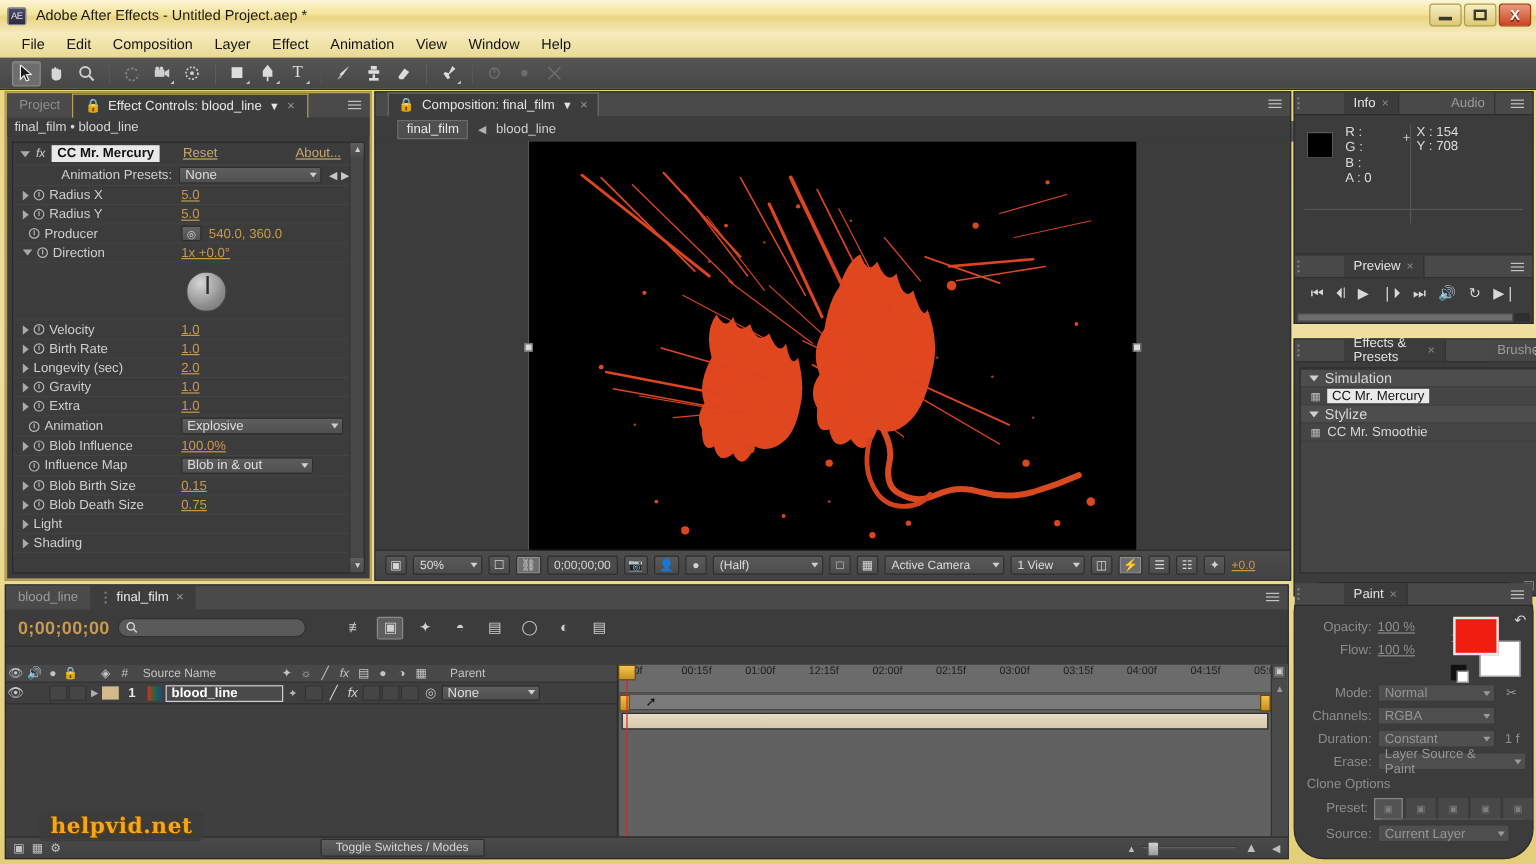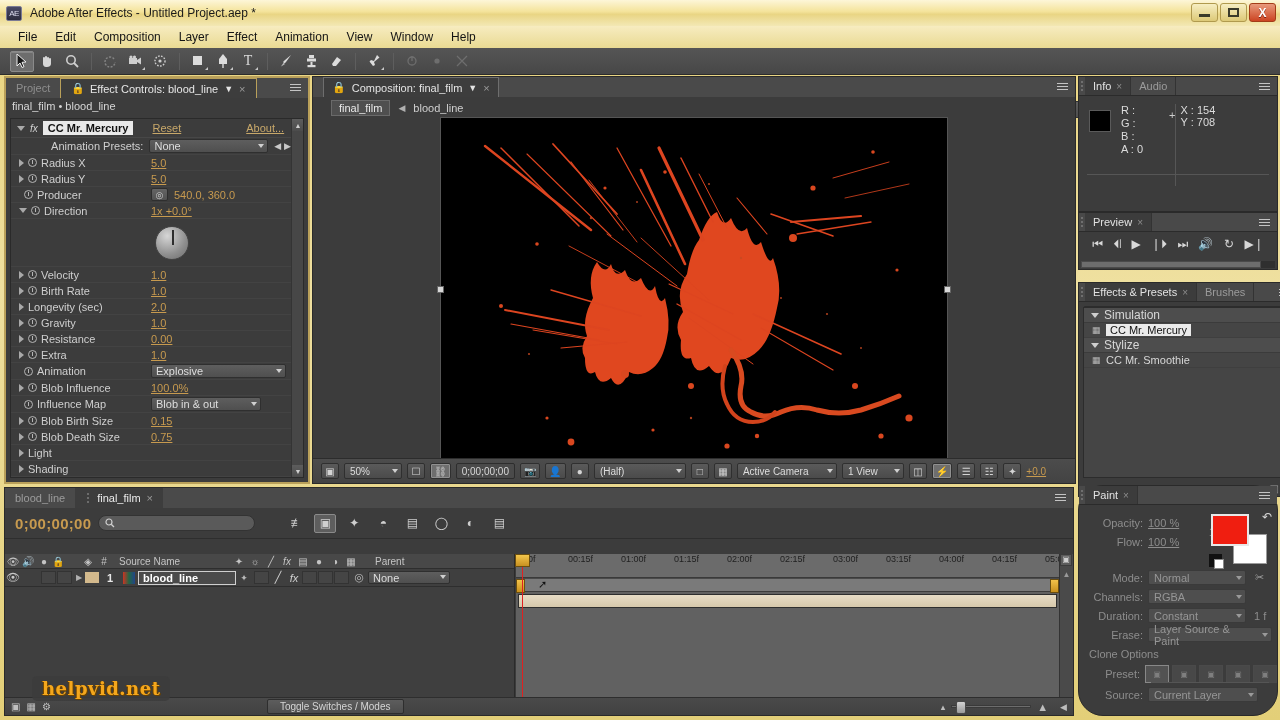--- a/index.html
+++ b/index.html
@@ -56,21 +56,21 @@
     padding:0 4px; font-size:11px; color:#dcdcdc; position:relative; }
   .ws-select .arrow { position:absolute; right:3px; top:4px; width:0;height:0;
     border-left:4px solid transparent; border-right:4px solid transparent; border-top:5px solid #d0d0d0;}
   .help-search { width:175px; height:17px; background:#4a4a4a; border:1px solid #2e2e2e;
     border-radius:2px; display:flex; align-items:center; gap:5px; padding:0 5px;
     font-size:11px; color:#b4b4b4; }
 
   
   .panel { position:absolute; background:#3c3c3c; border:1px solid #2a2a2a; }
   .tabbar { height:19px; background:#494949; display:flex; align-items:stretch;
-    border-bottom:1px solid #2b2b2b; position:relative; }
+    border-bottom:1px solid #2b2b2b; position:relative;gap:35px; }
   .tab { display:flex; align-items:center; padding:0 8px; font-size:11px; color:#9b9b9b;
     background:#484848; border-right:1px solid #333; gap:5px; }
   .tab.active { background:#3c3c3c; color:#e2e2e2; }
   .tab .x { font-size:10px; color:#8c8c8c; }
   .grip { width:6px; display:flex; flex-direction:column; justify-content:center;
     gap:2px; padding:0 2px;}
   .grip i { display:block; width:2px; height:2px; background:#7d7d7d; border-radius:50%; }
   .panel-menu { position:absolute; right:4px; top:3px; width:14px; height:12px;
     display:flex; flex-direction:column; justify-content:center; gap:2px; }
   .panel-menu i { height:1px; background:#c4c4c4; width:11px; }
@@ -523,28 +523,20 @@
 
         <div class="prop-row">
           <span class="prop-label">
               <i class="tri"></i>
               <i class="stopwatch"></i>
               <span>Gravity</span>
             </span>
           <span class="prop-val">1.0</span>
         </div>
 
-        <div class="prop-row">
-          <span class="prop-label">
-              <i class="tri"></i>
-              <i class="stopwatch"></i>
-              <span>Resistance</span>
-            </span>
-          <span class="prop-val">0.00</span>
-        </div>
 
         <div class="prop-row">
           <span class="prop-label">
               <i class="tri"></i>
               <i class="stopwatch"></i>
               <span>Extra</span>
             </span>
           <span class="prop-val">1.0</span>
         </div>
 
@@ -1058,21 +1050,21 @@
           <span class="arrow" style="top:3px;"></span>
         </div>
       </div>
     </div>
 
     <div class="tl-right">
       <div class="ruler">
         <span class="rtick" style="left:12px;">0f</span>
         <span class="rtick" style="left:52px;">00:15f</span>
         <span class="rtick" style="left:105px;">01:00f</span>
-        <span class="rtick" style="left:158px;">01:15f</span>
+        <span class="rtick" style="left:158px;">12:15f</span>
         <span class="rtick" style="left:211px;">02:00f</span>
         <span class="rtick" style="left:264px;">02:15f</span>
         <span class="rtick" style="left:317px;">03:00f</span>
         <span class="rtick" style="left:370px;">03:15f</span>
         <span class="rtick" style="left:423px;">04:00f</span>
         <span class="rtick" style="left:476px;">04:15f</span>
         <span class="rtick" style="left:529px;">05:0</span>
       </div>
       <div class="workarea">
         <div class="wa-handle" style="left:0;"></div>

